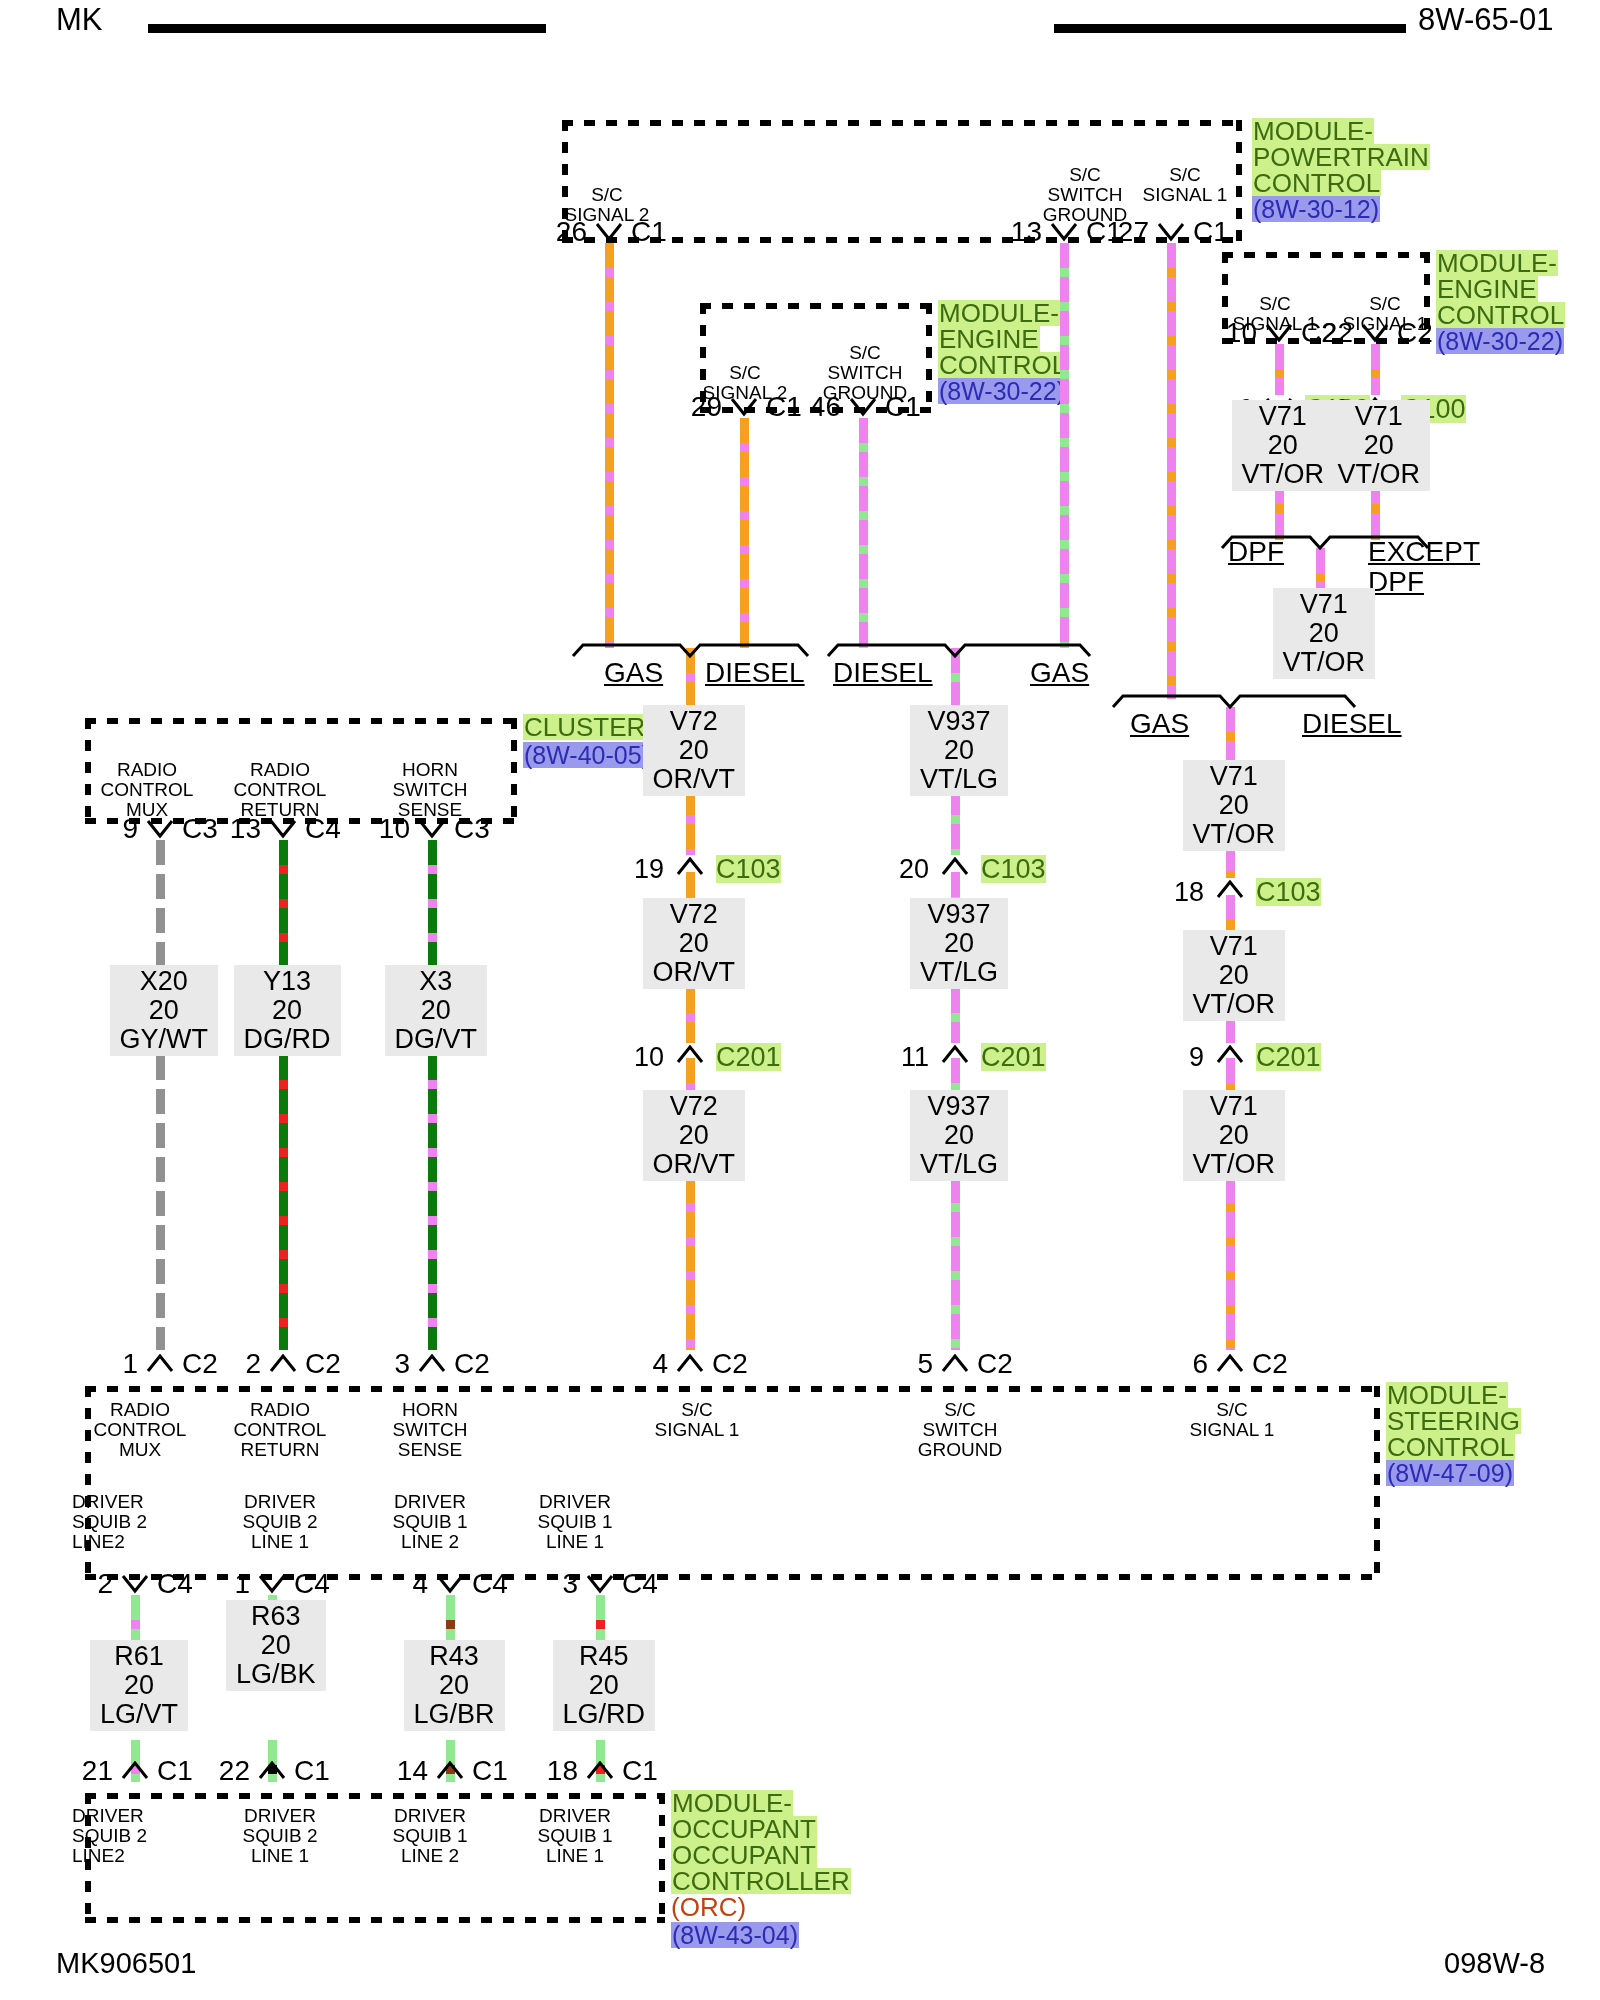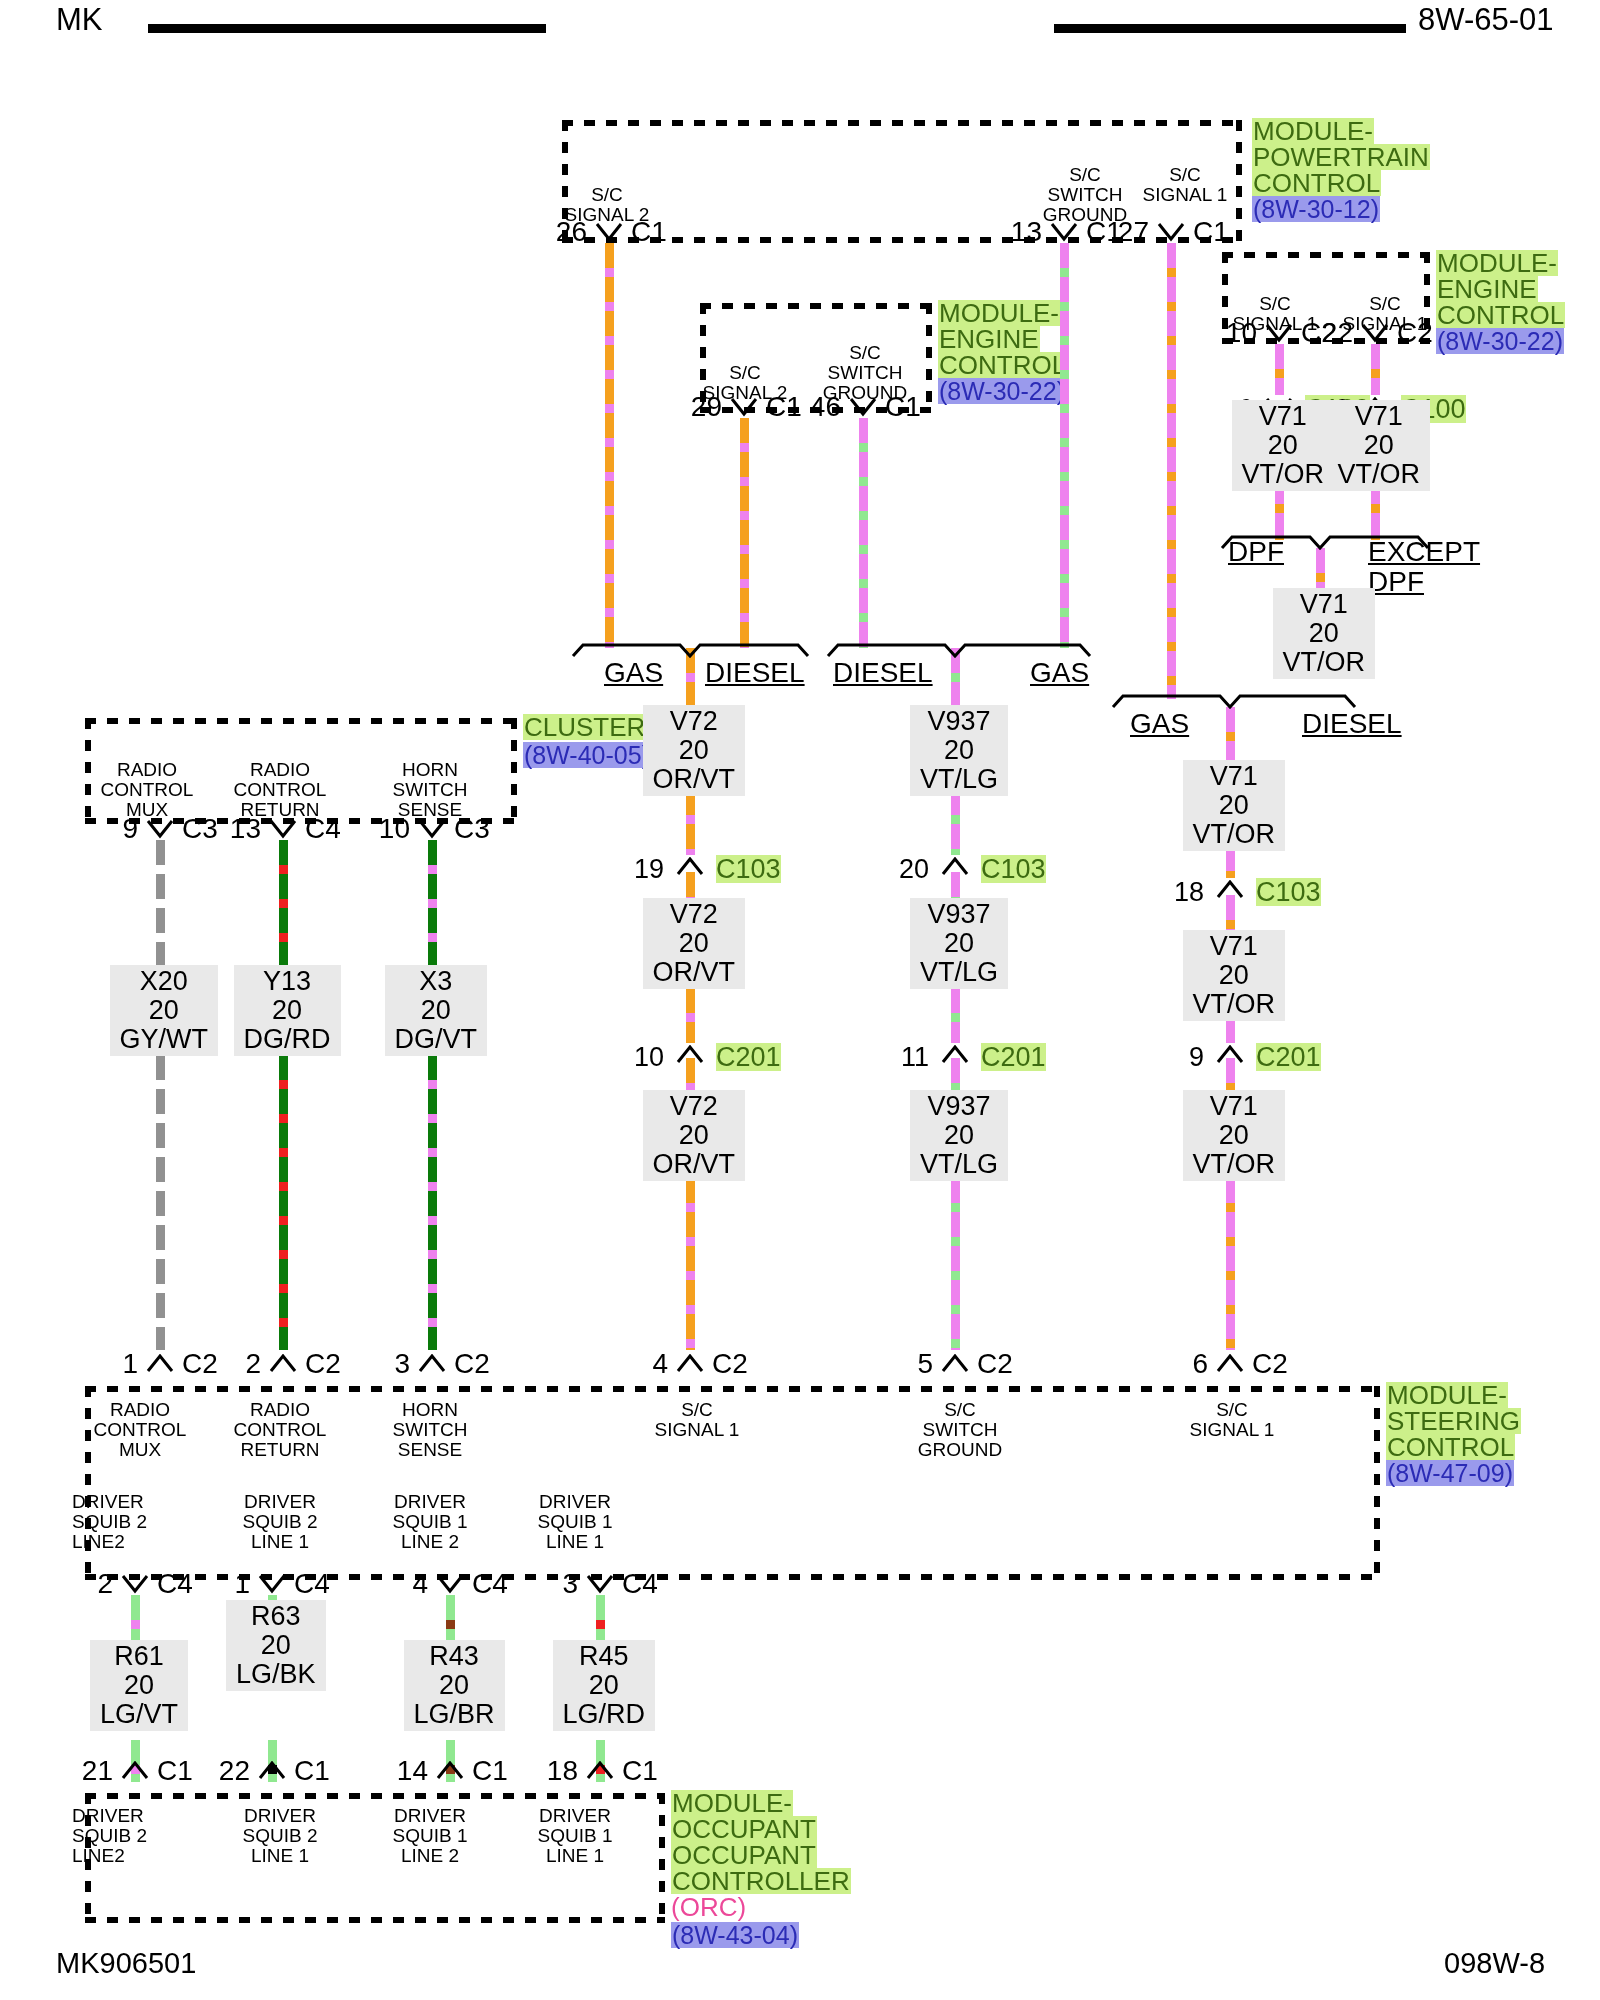--- a/index.html
+++ b/index.html
@@ -117,21 +117,21 @@
 
 <div class="abs pinfn" style="left:72px;top:1492px;width:150px;text-align:left;"><span>DRIVER</span><br><span>SQUIB 2</span><br><span>LINE2</span></div>
 <div class="abs pinfn" style="left:205px;top:1492px;width:150px;"><span>DRIVER</span><br><span>SQUIB 2</span><br><span>LINE 1</span></div>
 <div class="abs pinfn" style="left:355px;top:1492px;width:150px;"><span>DRIVER</span><br><span>SQUIB 1</span><br><span>LINE 2</span></div>
 <div class="abs pinfn" style="left:500px;top:1492px;width:150px;"><span>DRIVER</span><br><span>SQUIB 1</span><br><span>LINE 1</span></div>
 
 <div class="abs mbox" style="left:85px;top:1793px;width:580px;height:130px;"></div>
 <div class="abs mname" style="left:671px;top:1790px;">
   <i>MODULE-</i><br><i>OCCUPANT</i><br><i>OCCUPANT</i><br><i>CONTROLLER</i>
 </div>
-<div class="abs mname" style="left:671px;top:1894px;color:#ec4899;"><span style="background:none;">(ORC)</span></div>
+<div class="abs mname" style="left:671px;top:1894px;color:#c2410c;"><span style="background:none;">(ORC)</span></div>
 <div class="abs mref" style="left:671px;top:1922px;"><i>(8W-43-04)</i></div>
 
 <div class="abs pinfn" style="left:72px;top:1806px;width:150px;text-align:left;"><span>DRIVER</span><br><span>SQUIB 2</span><br><span>LINE2</span></div>
 <div class="abs pinfn" style="left:205px;top:1806px;width:150px;"><span>DRIVER</span><br><span>SQUIB 2</span><br><span>LINE 1</span></div>
 <div class="abs pinfn" style="left:355px;top:1806px;width:150px;"><span>DRIVER</span><br><span>SQUIB 1</span><br><span>LINE 2</span></div>
 <div class="abs pinfn" style="left:500px;top:1806px;width:150px;"><span>DRIVER</span><br><span>SQUIB 1</span><br><span>LINE 1</span></div>
 
 <div id="wire-layer">
     <div class="abs wire" style="left: 605px; top: 243px; height: 405px; background: repeating-linear-gradient(rgb(245, 160, 30) 0px, rgb(245, 160, 30) 25px, rgb(238, 130, 238) 25px, rgb(238, 130, 238) 34px);"></div>
     <div class="abs wire" style="left: 740px; top: 418px; height: 230px; background: repeating-linear-gradient(rgb(245, 160, 30) 0px, rgb(245, 160, 30) 25px, rgb(238, 130, 238) 25px, rgb(238, 130, 238) 34px);"></div>

